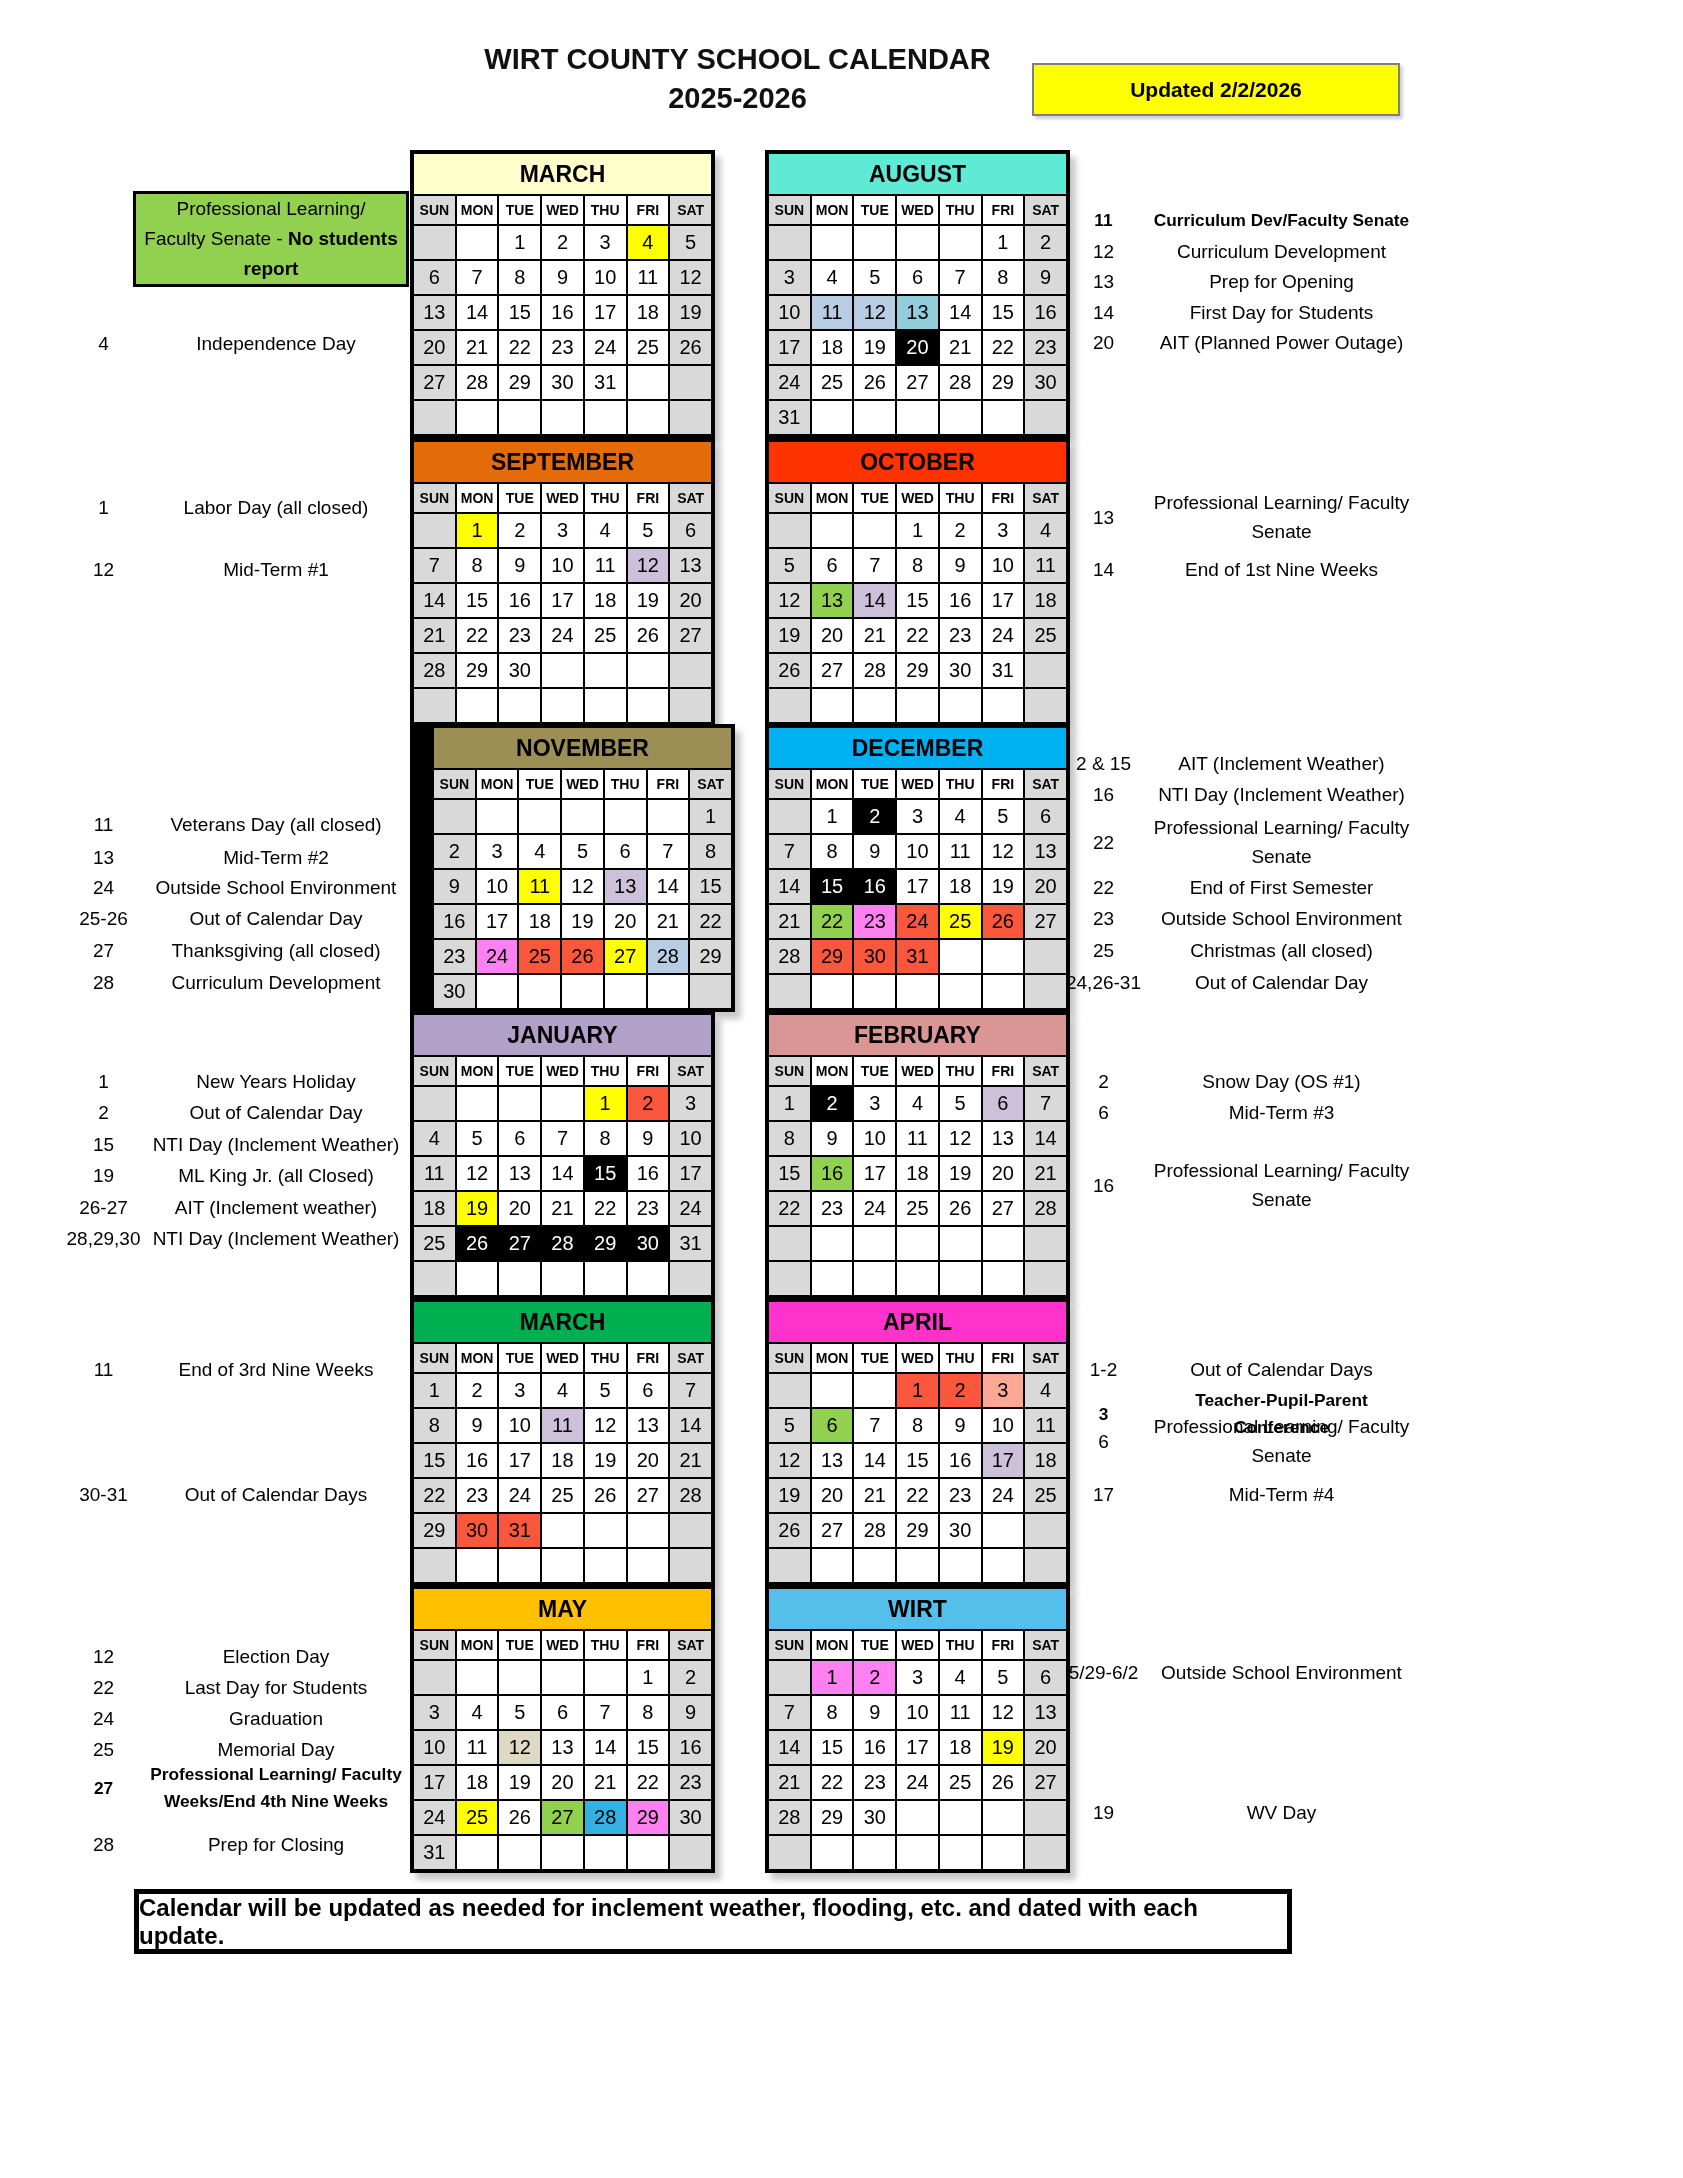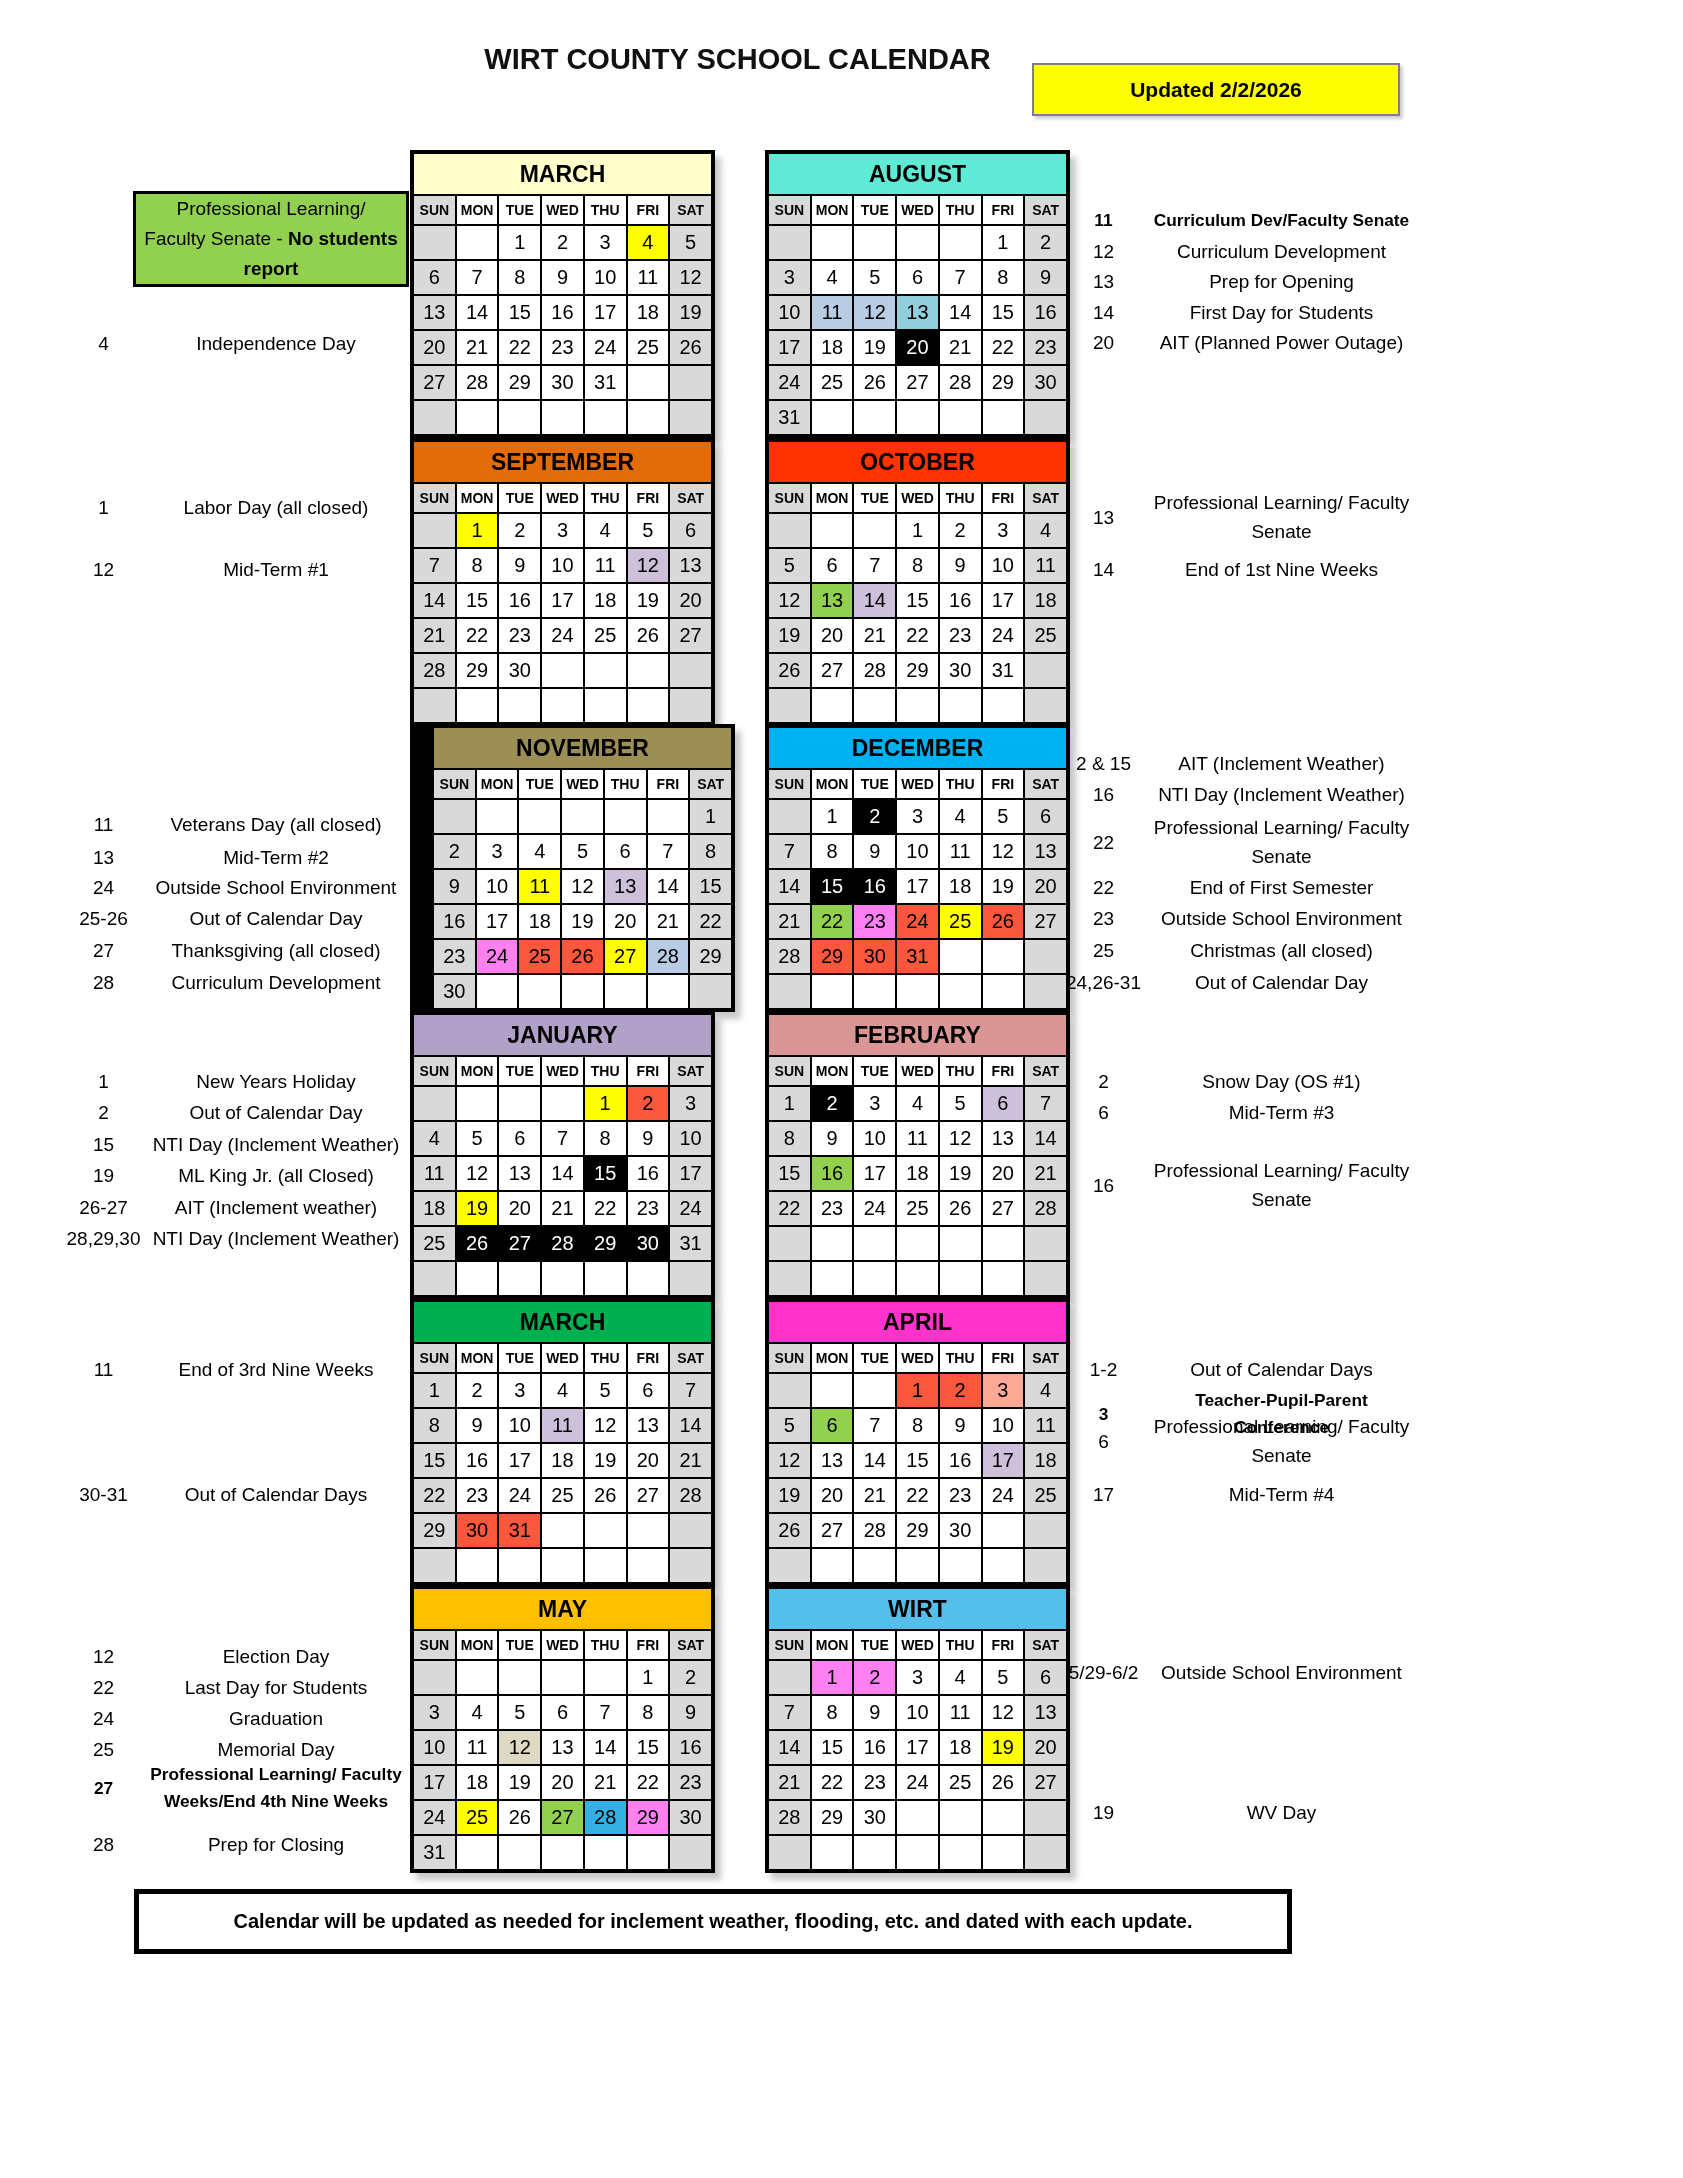--- a/index.html
+++ b/index.html
@@ -39,29 +39,30 @@
   .note.bold{font-weight:bold;font-size:17.3px;line-height:27px;}
 
   .green-box{position:absolute;left:74px;top:41px;width:276px;height:96px;
              background:#92D050;border:3px solid #000;box-sizing:border-box;
              display:flex;align-items:center;justify-content:center;text-align:center;
              font-size:19px;line-height:30px;padding:0 8px;}
 
   .footer{position:absolute;left:134px;top:1889px;width:1158px;height:65px;
           border:5px solid #000;box-sizing:border-box;background:#fff;
           display:flex;align-items:center;justify-content:center;
-          font-size:20px;font-weight:bold;}
+          font-size:24px;font-weight:bold;}
 </style>
 </head>
 <body>
 
 <div class="page">
 
   <div class="title">
     <div>WIRT COUNTY SCHOOL CALENDAR</div>
+    <div>2025-2026</div>
   </div>
 
   <div class="updated">Updated 2/2/2026</div>
 
   <div id="blocks">
       <div class="block" style="top: 150px;">
         <div class="left-notes">
           <div class="note" style="top: 179px;">
             <div class="num">4</div>
             <div class="txt">Independence Day</div>

